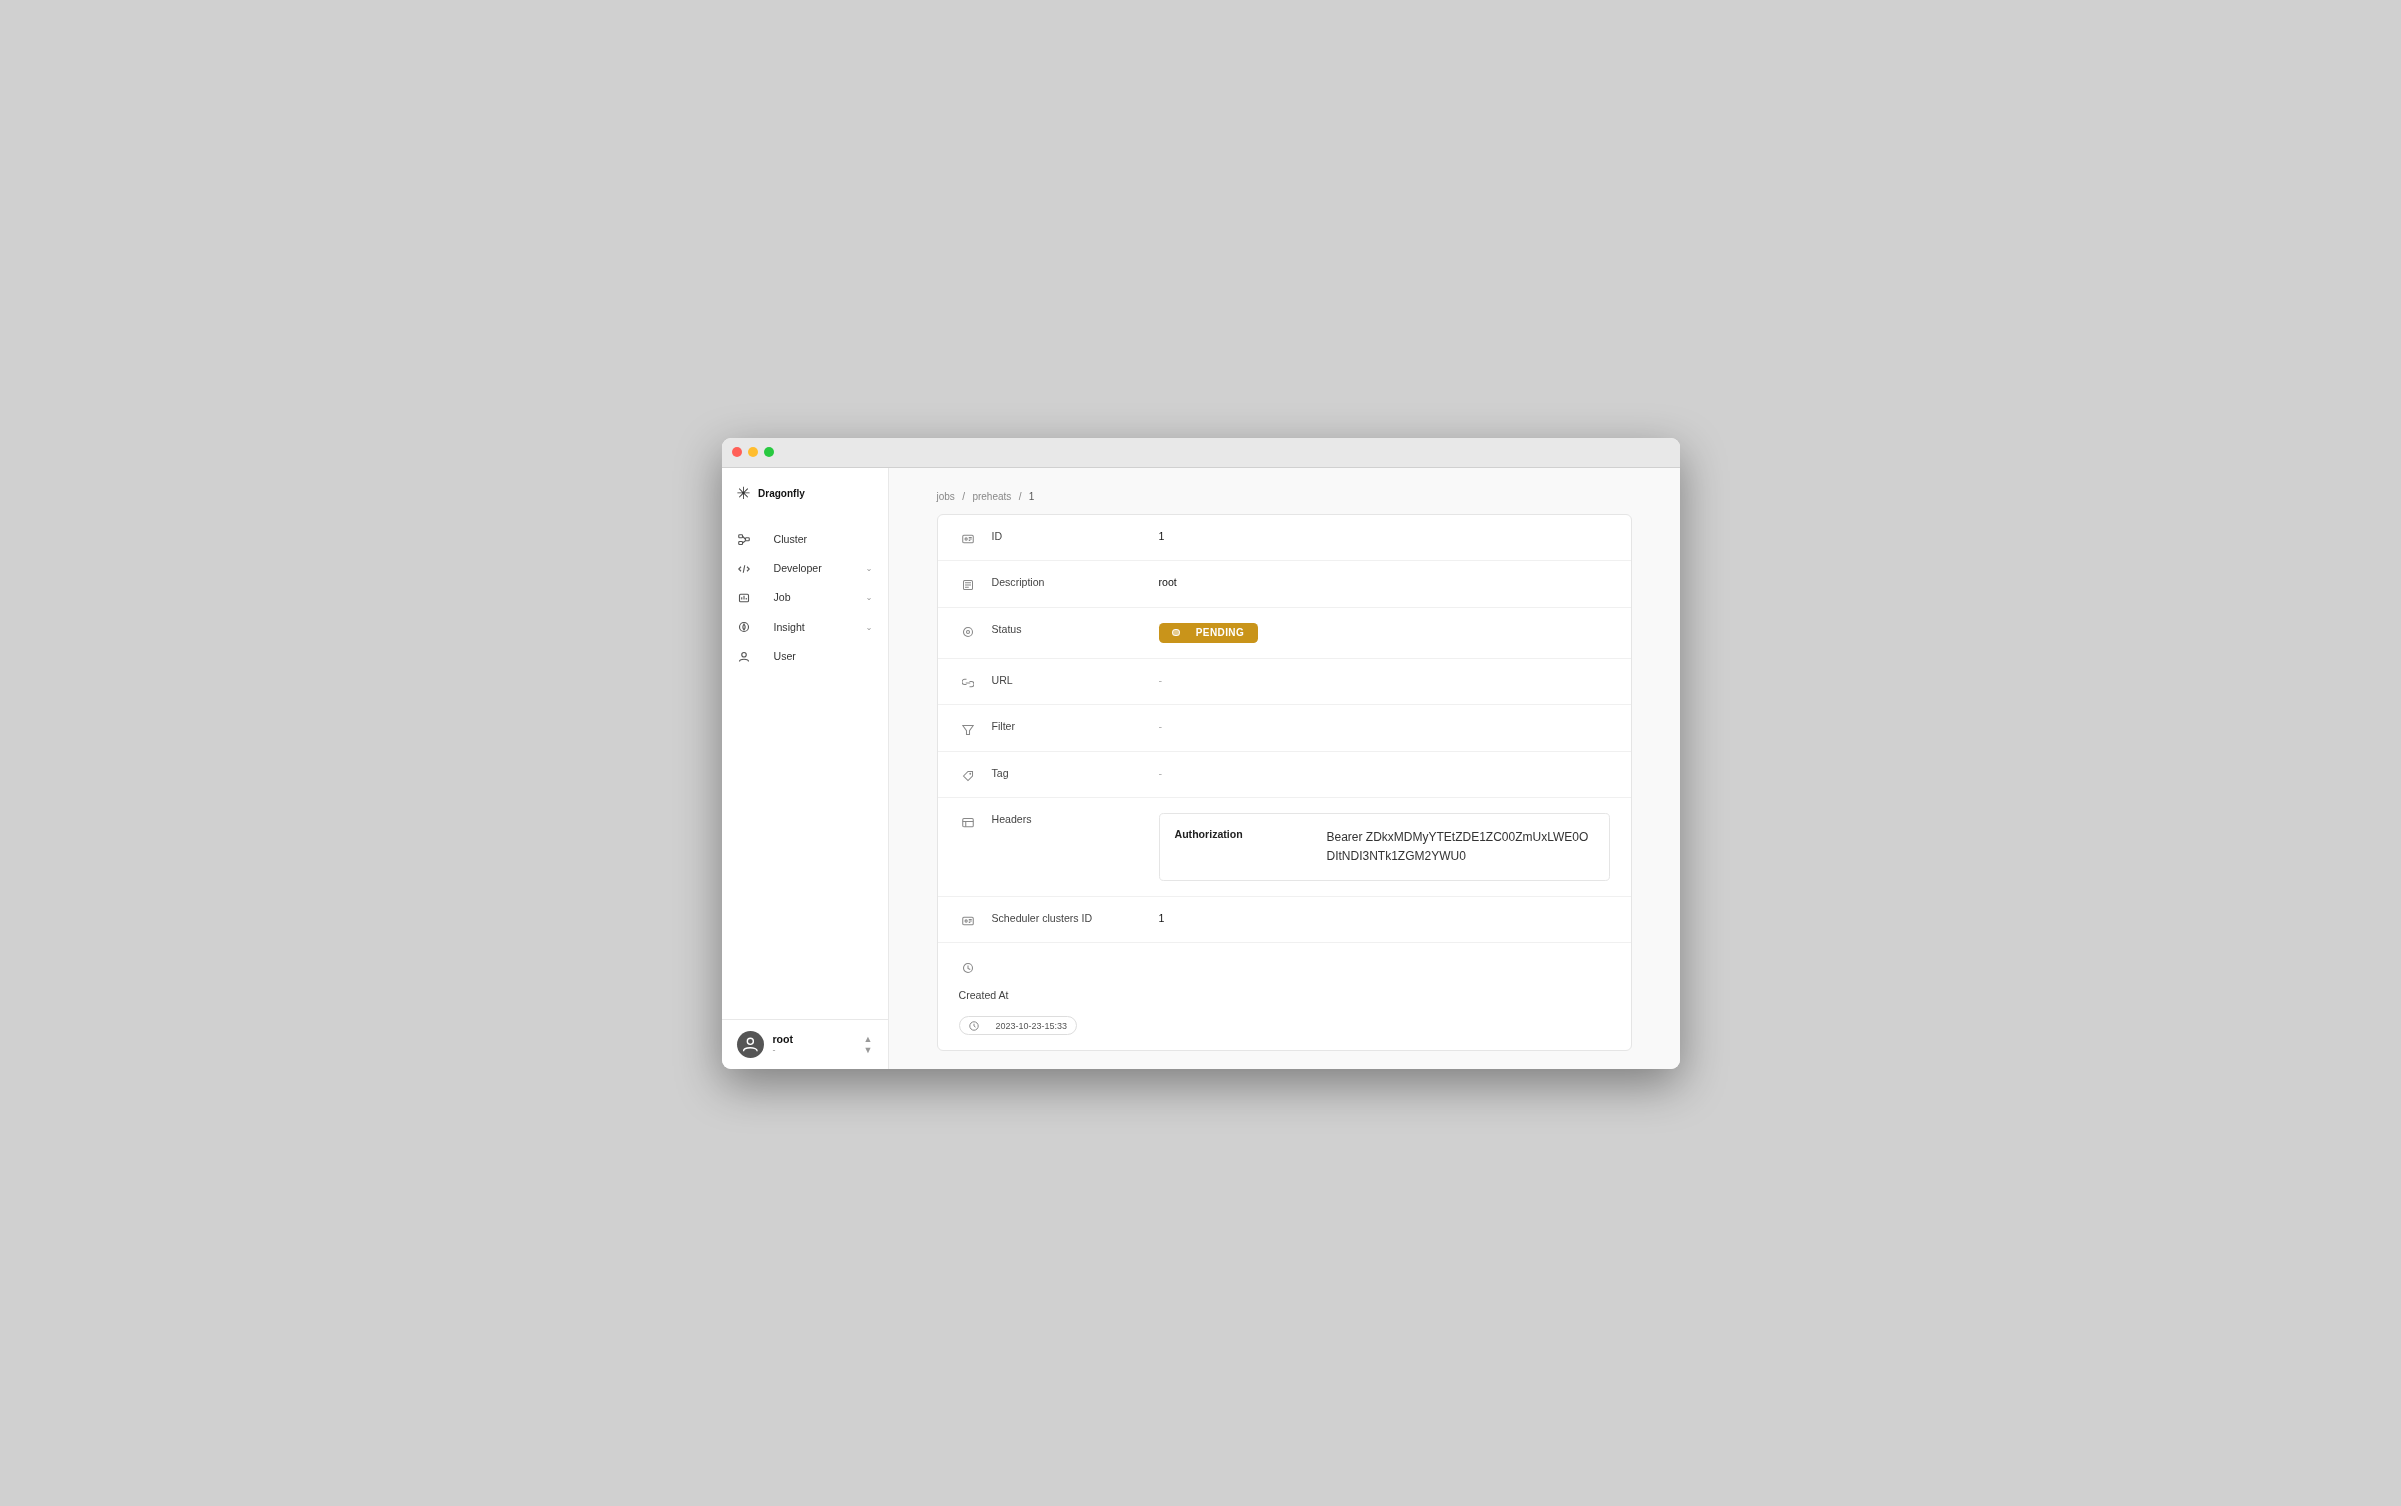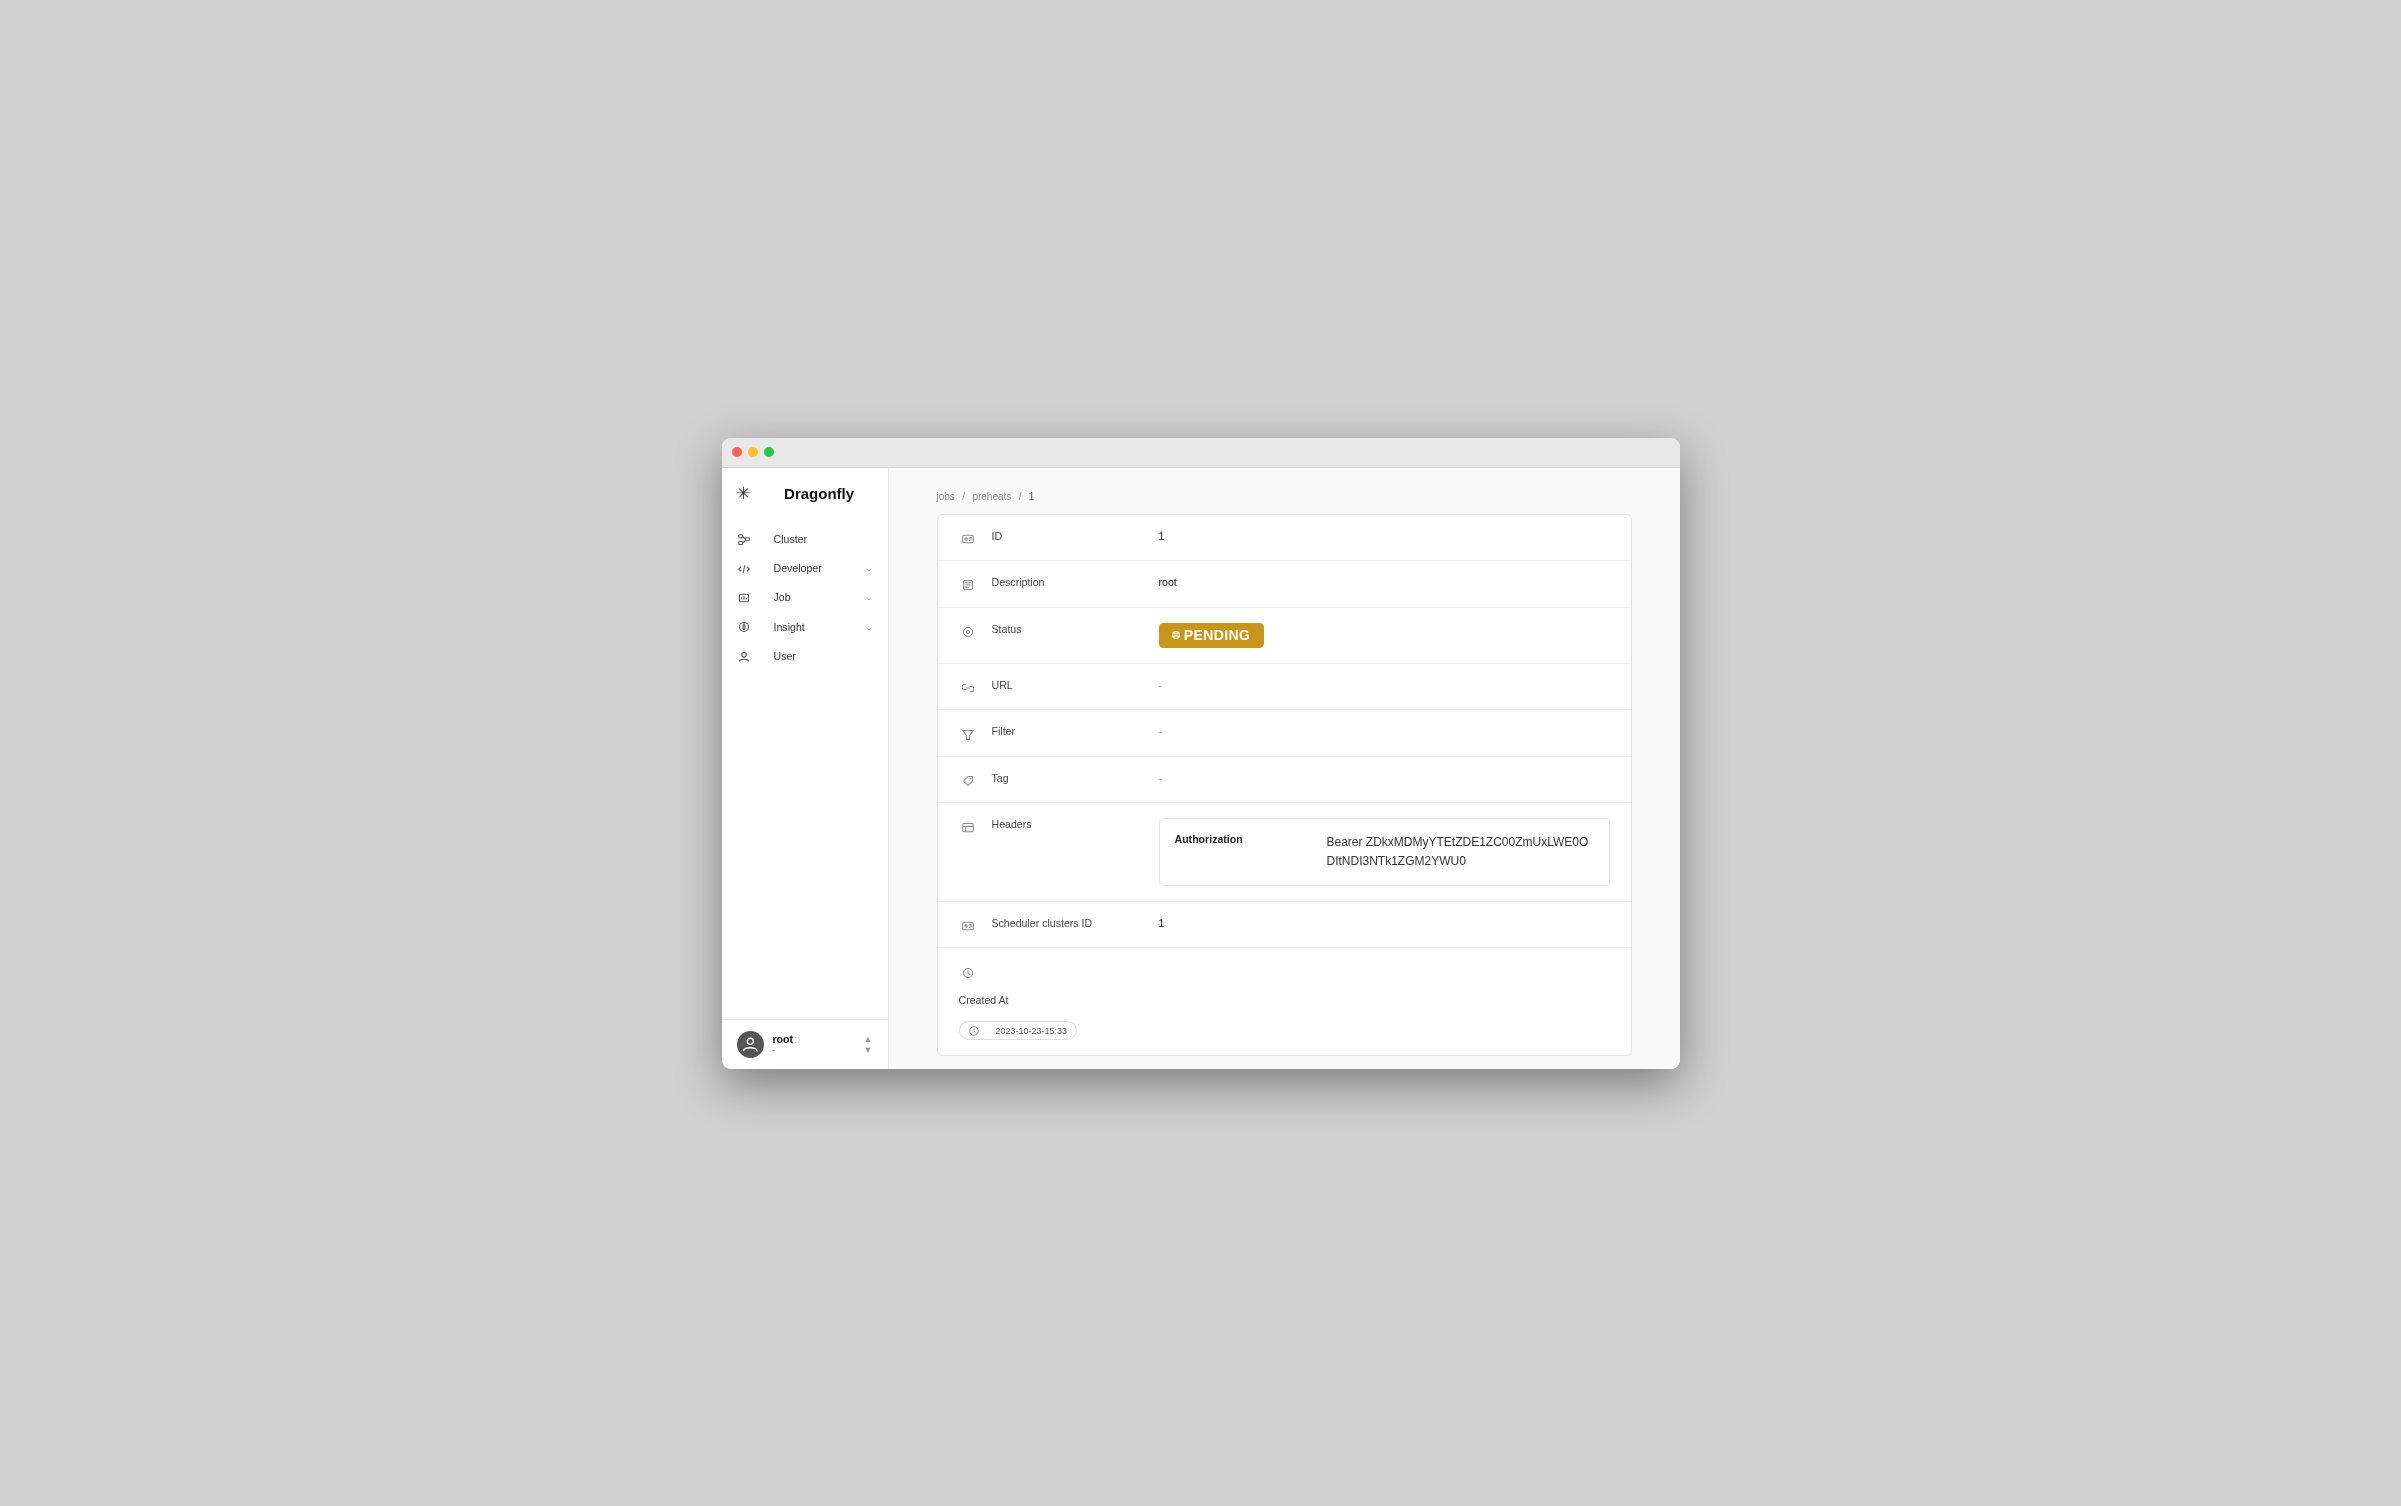--- a/index.html
+++ b/index.html
@@ -54,24 +54,23 @@
       display: flex;
       align-items: center;
       gap: 7.6px;
       padding: 0 15px 21px 15px;
     }
     .logo-icon {
       font-size: 16.7px;
       color: #333;
     }
     .logo-text {
-      font-size: 15px;
+      font-size: 10px;
       font-weight: 700;
       color: #111;
-      margin-left: 26px;
     }
     .sidebar-nav {
       flex: 1;
       display: flex;
       flex-direction: column;
     }
     .nav-item {
       display: flex;
       align-items: center;
       padding: 7.6px 15px;
@@ -145,26 +144,26 @@
       gap: 15px;
     }
     .detail-row:last-child { border-bottom: none; flex-direction: column; }
     .row-icon { color: #888; font-size: 12px; width: 18px; text-align: center; flex-shrink: 0; margin-top: 1.5px; }
     .row-label { width: 152px; font-size: 10.6px; color: #444; flex-shrink: 0; }
     .row-value { font-size: 10.6px; color: #111; flex: 1; }
     .row-value.muted { color: #aaa; }
     .status-badge {
       display: inline-flex;
       align-items: center;
-      gap: 4px;
+      gap: 16px;
       background: #c9941a;
       color: #fff;
       padding: 4.6px 13.7px;
       border-radius: 4.6px;
-      font-size: 14px;
+      font-size: 10px;
       font-weight: 600;
       letter-spacing: 0.4px;
       justify-content: flex-end;
     }
     .status-dot {
       width: 7.6px;
       height: 7.6px;
       border-radius: 50%;
       background: rgba(255,255,255,0.5);
       border: 1.5px solid rgba(255,255,255,0.9);

